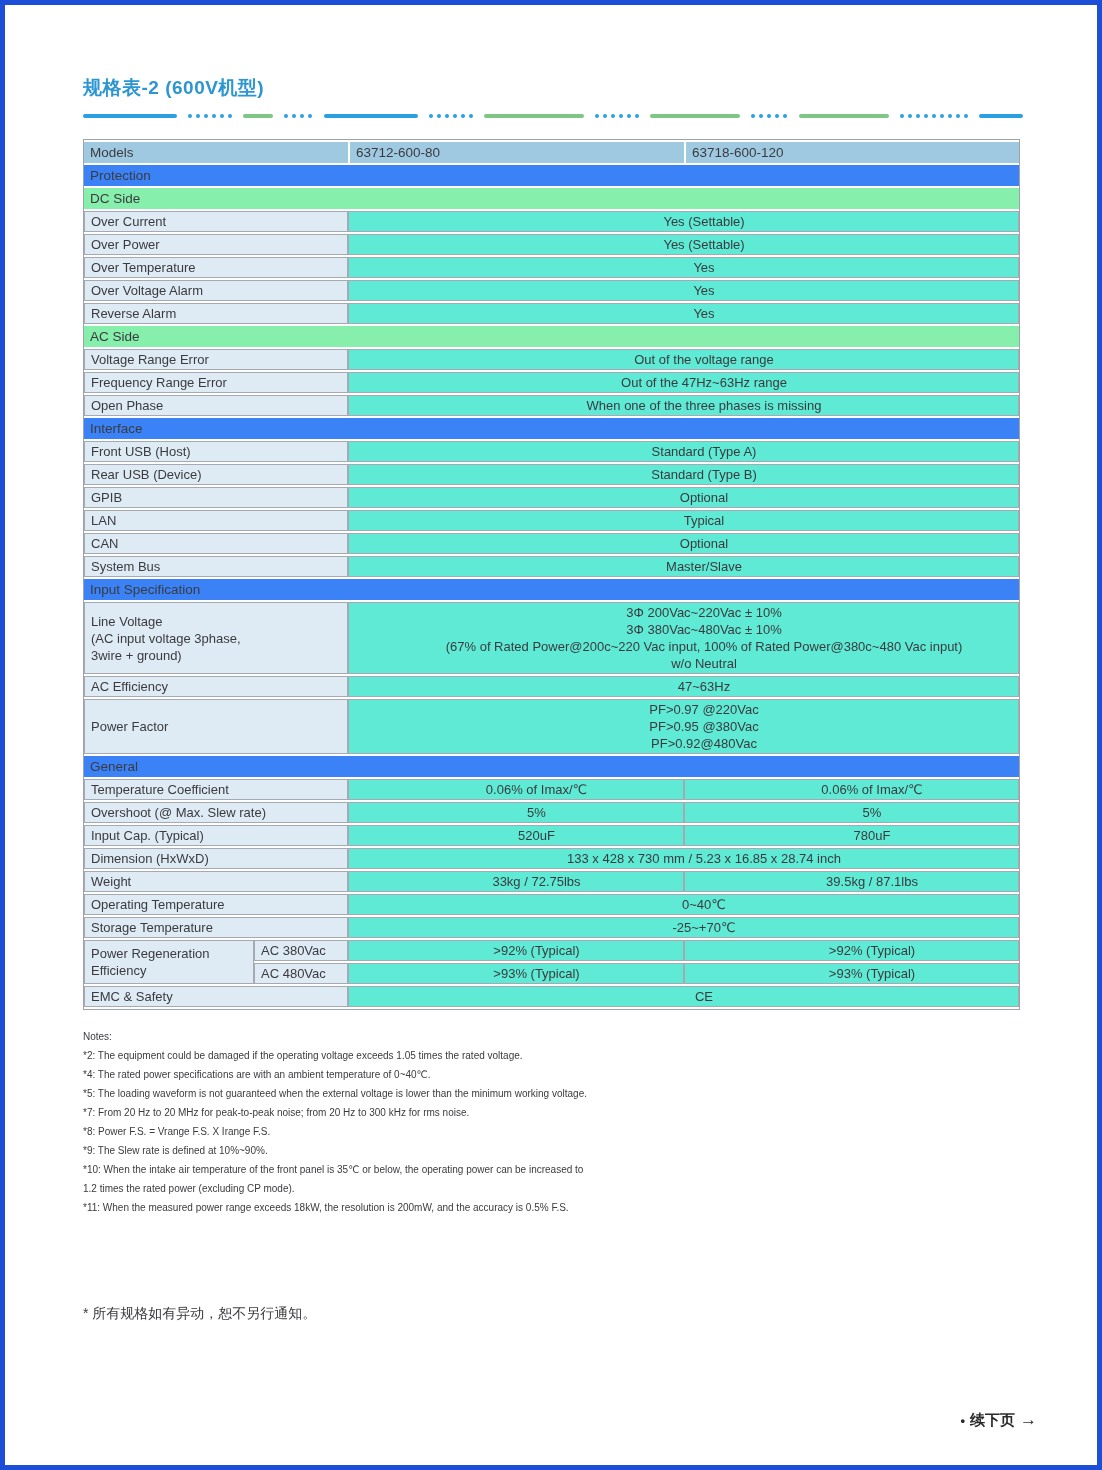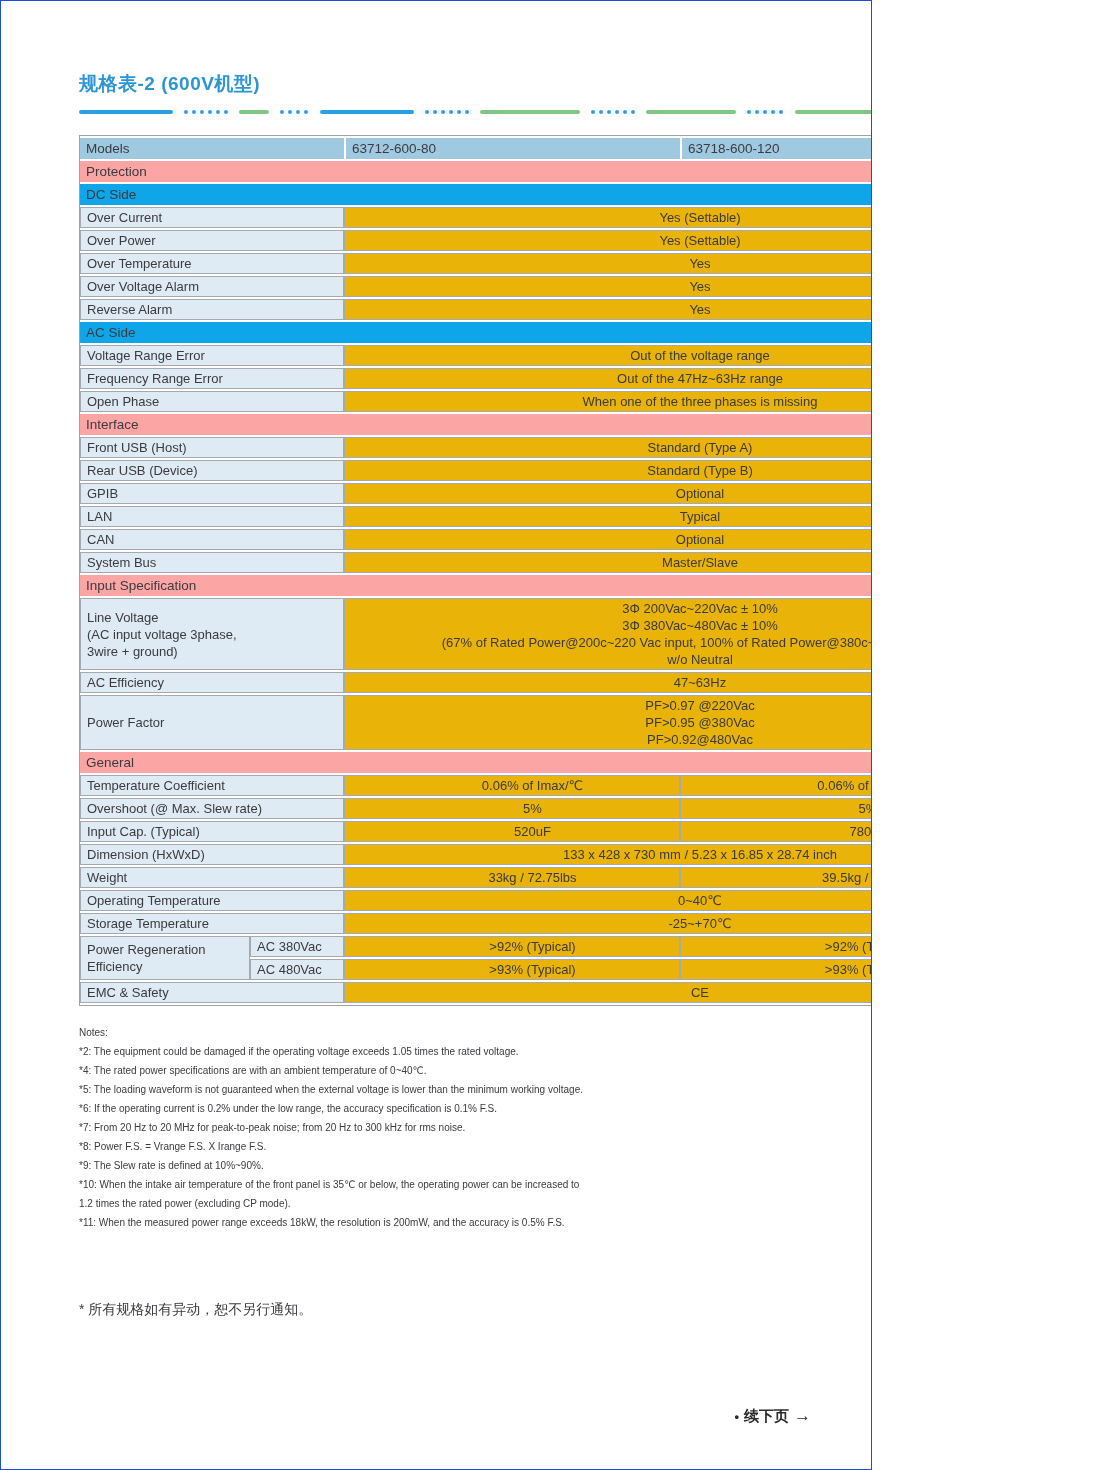--- a/index.html
+++ b/index.html
@@ -3,24 +3,24 @@
 <meta charset="utf-8">
 <style>
   * { margin: 0; padding: 0; box-sizing: border-box; }
   html, body { background: #ffffff; }
   body {
     font-family: "Liberation Sans", "DejaVu Sans", sans-serif;
     color: #3b3b3f;
   }
   .page {
     position: relative;
-    width: 872px;
+    width: 1102px;
     height: 1470px;
     background: #ffffff;
-    border: 1px solid #1d4ed8;
+    border: 5px solid #1d4ed8;
     overflow: hidden;
   }
   .page-title {
     position: absolute;
     left: 78px;
     top: 70px;
     font-size: 19px;
     font-weight: 600;
     color: #2c96d2;
     letter-spacing: 0.5px;
@@ -55,23 +55,23 @@
     border-spacing: 0 2px;
     font-size: 13px;
     color: #3b3b3f;
   }
   col.c1 { width: 170px; }
   col.c2 { width: 94px;  }
   col.c3 { width: 336px; }
   col.c4 { width: 335px; }
   td { height: 19px; padding: 1px 6px; line-height: 17px; vertical-align: middle; }
   td.lbl  { background: #deeaf4; border: 1px solid #a5aab2; text-align: left; white-space: pre-line; }
-  td.val  { background: #eab308; border: 1px solid #a5aab2; text-align: center; white-space: pre-line; padding-left: 47px; }
-  tr.sec td  { background: #fca5a5; border: none; height: 21px; font-size: 13.5px; }
-  tr.sub td  { background: #0ea5e9; border: none; height: 21px; font-size: 13.5px; }
+  td.val  { background: #5eead4; border: 1px solid #a5aab2; text-align: center; white-space: pre-line; padding-left: 47px; }
+  tr.sec td  { background: #3b82f6; border: none; height: 21px; font-size: 13.5px; }
+  tr.sub td  { background: #86efac; border: none; height: 21px; font-size: 13.5px; }
   tr.models td { background: #9fc9e1; border: none; height: 21px; font-size: 13.5px; }
   tr.models td.mv { border-left: 2px solid #ffffff; }
 
   
   .notes {
     position: absolute;
     left: 78px;
     top: 1022px;
     width: 960px;
     font-size: 10px;
@@ -322,21 +322,20 @@
         </tbody>
     </table>
   </div>
 
   <div class="notes">
     <div>Notes:</div>
     <div id="notes-lines">
         <div>*2: The equipment could be damaged if the operating voltage exceeds 1.05 times the rated voltage.</div>
         <div>*4: The rated power specifications are with an ambient temperature of 0~40℃.</div>
         <div>*5: The loading waveform is not guaranteed when the external voltage is lower than the minimum working voltage.</div>
-        <div>*6: If the operating current is 0.2% under the low range, the accuracy specification is 0.1% F.S.</div>
         <div>*7: From 20 Hz to 20 MHz for peak-to-peak noise; from 20 Hz to 300 kHz for rms noise.</div>
         <div>*8: Power F.S. = Vrange F.S. X Irange F.S.</div>
         <div>*9: The Slew rate is defined at 10%~90%.</div>
         <div>*10: When the intake air temperature of the front panel is 35℃ or below, the operating power can be increased to</div>
         <div>1.2 times the rated power (excluding CP mode).</div>
         <div>*11: When the measured power range exceeds 18kW, the resolution is 200mW, and the accuracy is 0.5% F.S.</div>
       </div>
   </div>
 
   <div class="footer-note">* 所有规格如有异动，恕不另行通知。</div>

